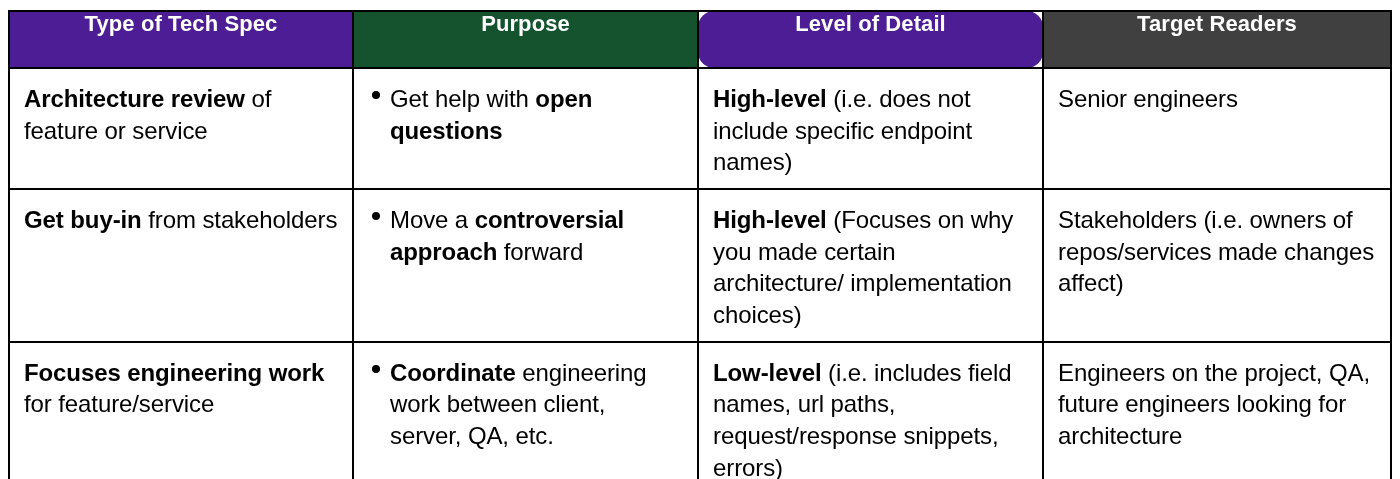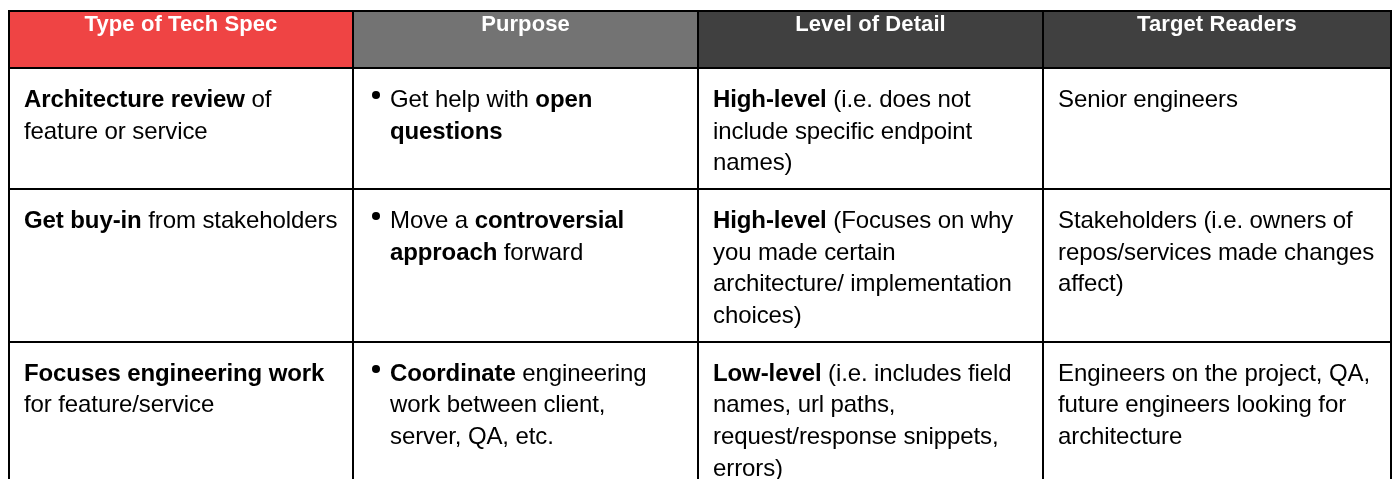--- a/index.html
+++ b/index.html
@@ -88,27 +88,27 @@
 <div class="table-wrap">
   <table class="spec-table">
     <colgroup>
       <col class="c1">
         <col class="c2">
         <col class="c3">
         <col class="c4">
     </colgroup>
     <thead>
       <tr>
-        <th style="background: #ef4444;">
+        <th style="background: #4c1d95;">
           <span class="head-label" style="color: rgb(255, 255, 255);">Type of Tech Spec</span>
         </th>
-        <th style="background: #737373; margin-left: 48px;">
+        <th style="background: #14532d; margin-left: 48px;">
           <span class="head-label" style="color: rgb(255, 255, 255);">Purpose</span>
         </th>
-        <th style="background: #404040;">
+        <th style="background: #4c1d95; border-radius: 16px;">
           <span class="head-label" style="color: rgb(255, 255, 255);">Level of Detail</span>
         </th>
         <th style="background: #404040;">
           <span class="head-label" style="color: rgb(255, 255, 255);">Target Readers</span>
         </th>
       </tr>
     </thead>
     <tbody>
 
       <tr class="r1">

